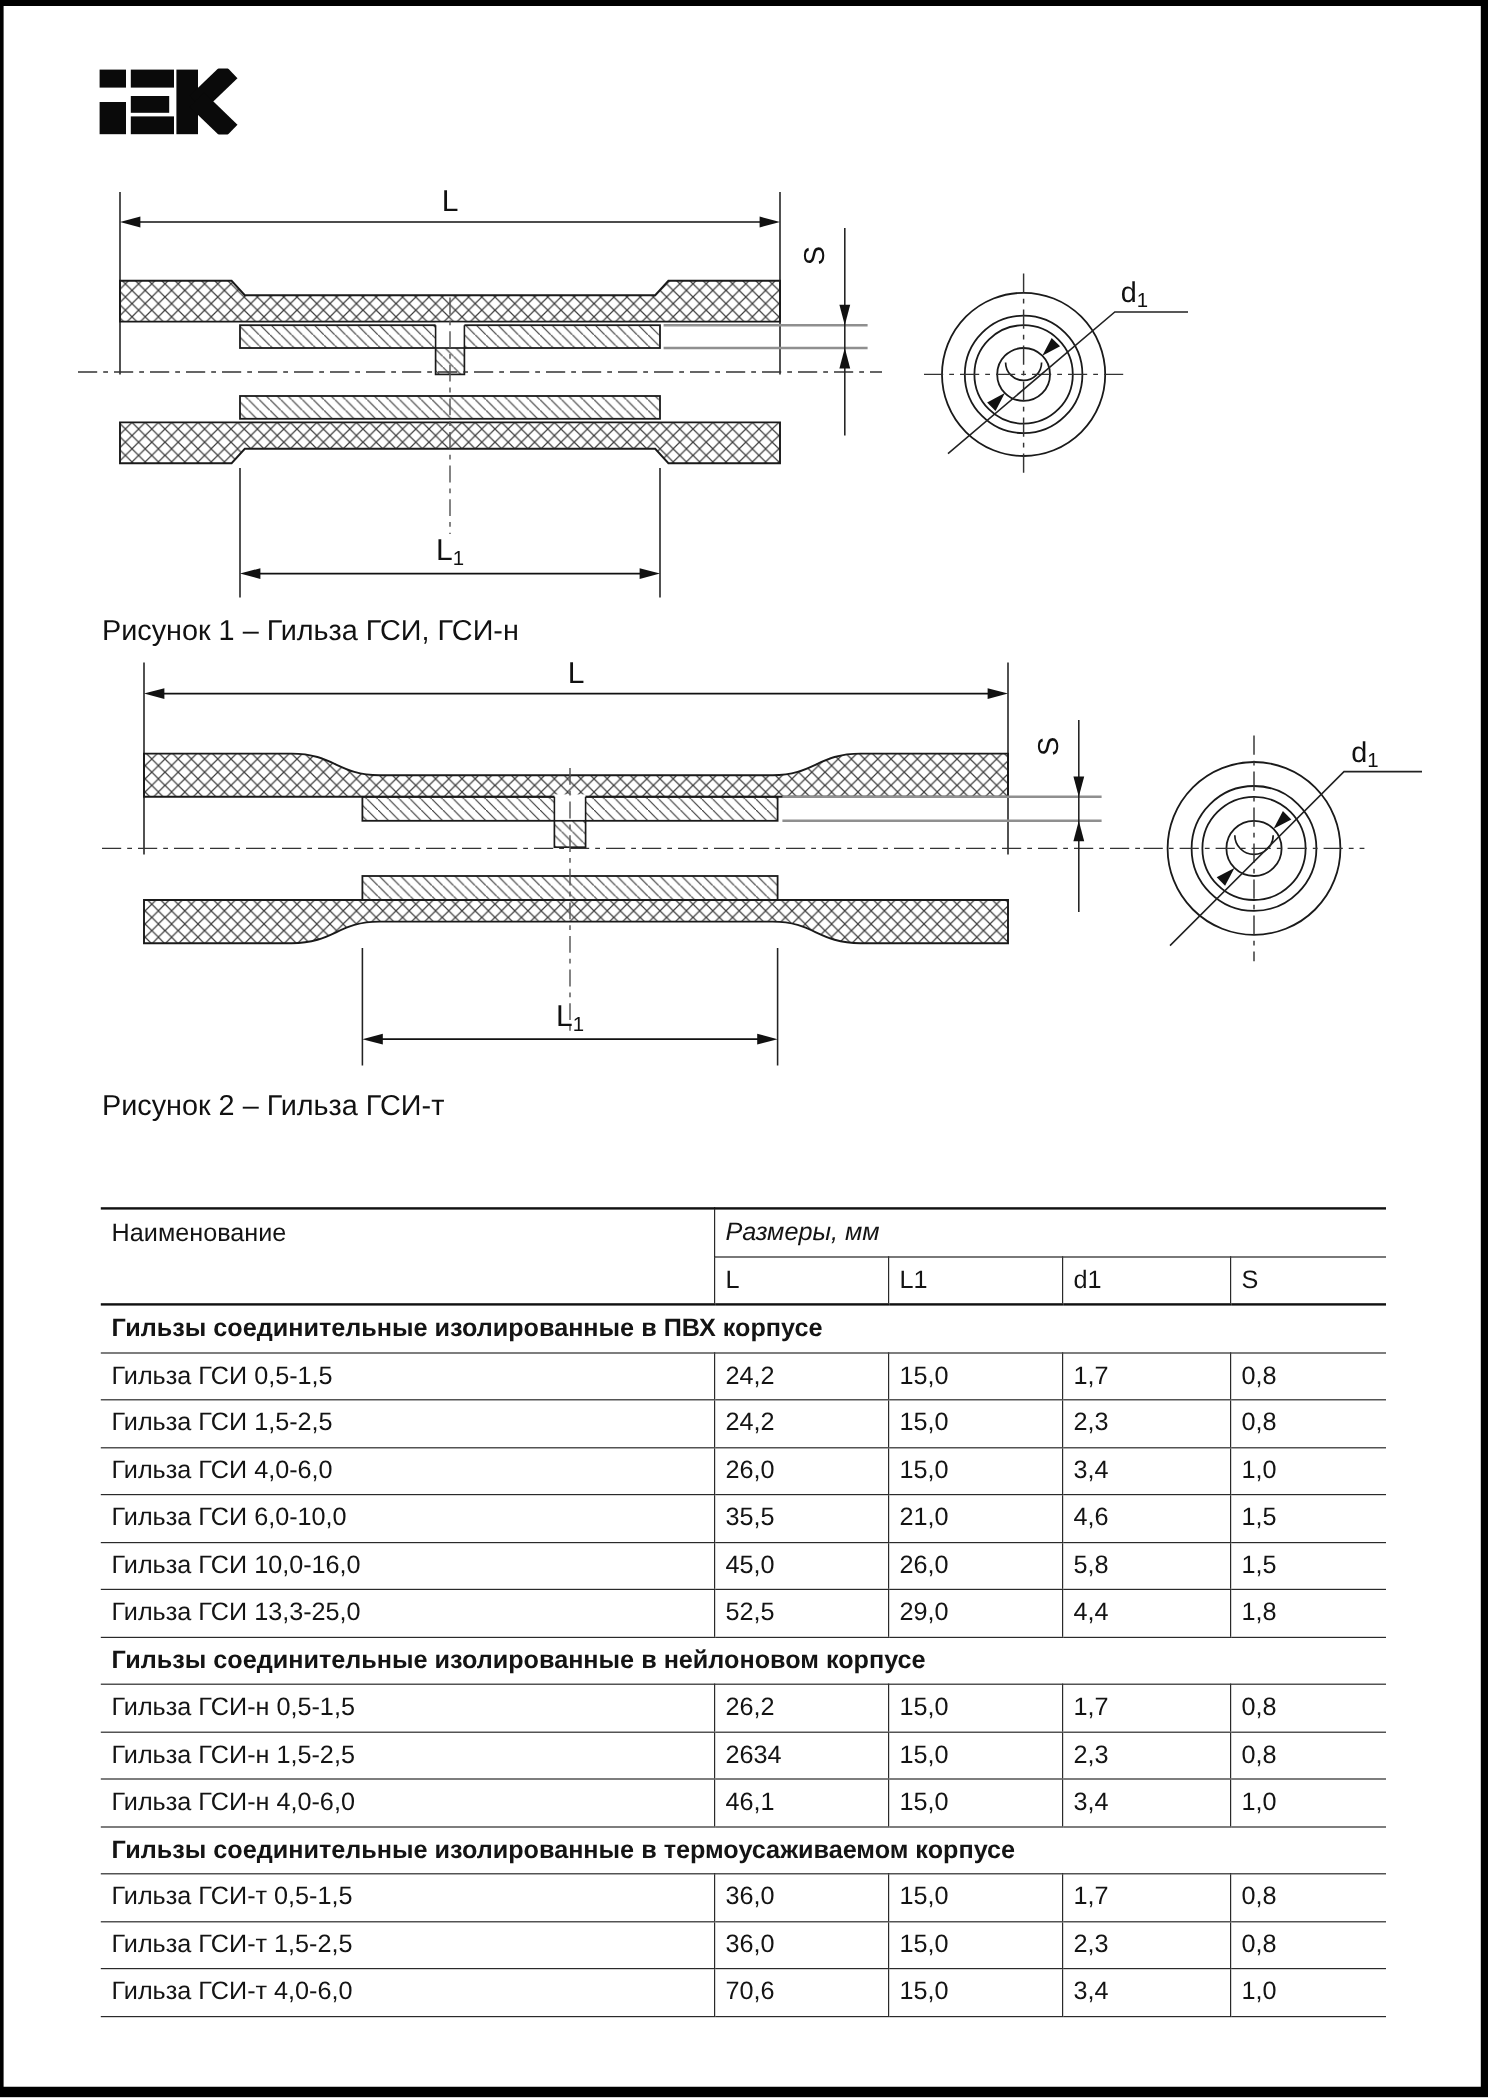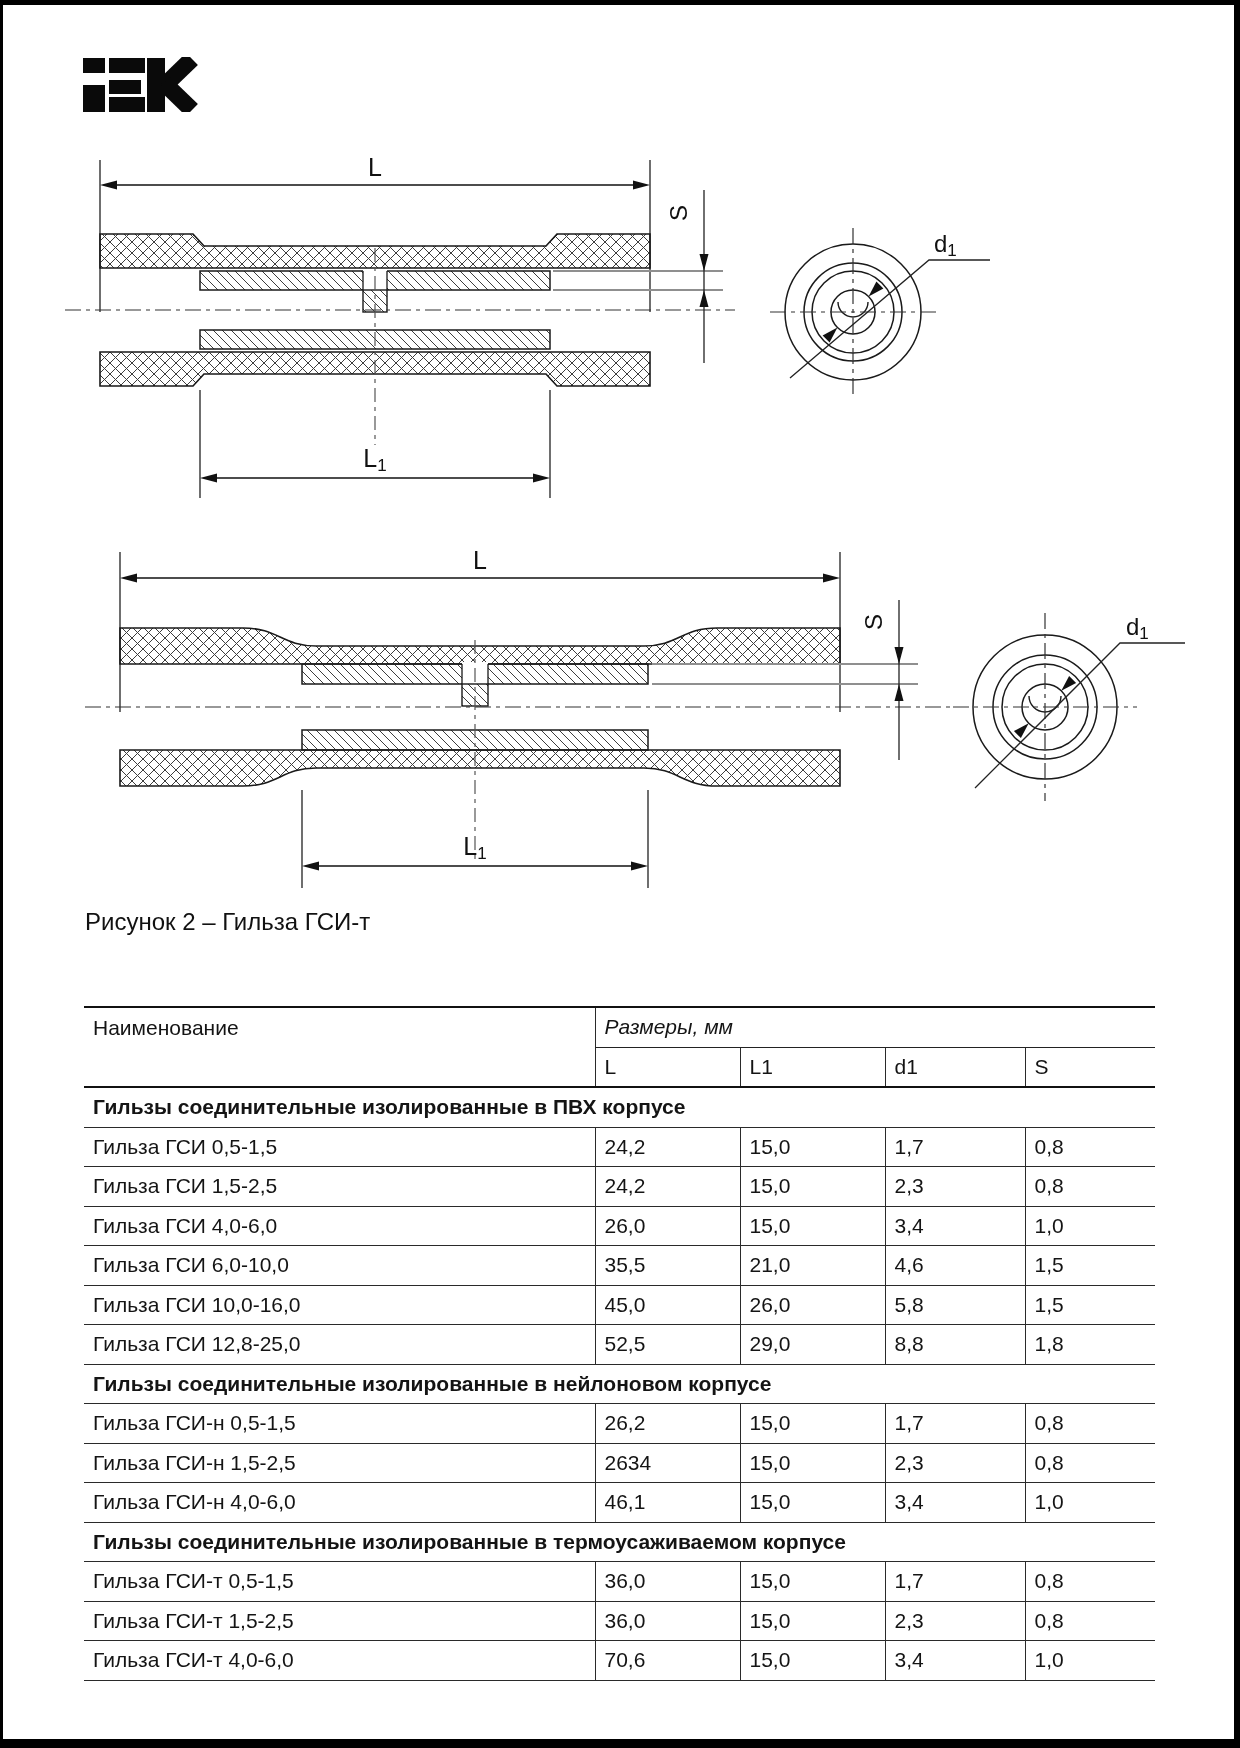--- a/index.html
+++ b/index.html
@@ -155,20 +155,21 @@
       </g>
       <path d="M953,707 H1137" stroke="#333" stroke-width="1.2" stroke-dasharray="16 5 4 5" fill="none"></path>
       <path d="M1045,613 V801" stroke="#333" stroke-width="1.2" stroke-dasharray="16 5 4 5" fill="none"></path>
       <path d="M975,788 L1120,643 H1185" stroke="#222" stroke-width="1.3" fill="none"></path>
       <polygon points="1061.3,690.7 1076.1,682.9 1069.1,675.9" fill="#111"></polygon>
       <polygon points="1028.7,723.3 1013.9,731.1 1020.9,738.1" fill="#111"></polygon>
       <text x="1126" y="635" font-size="24"><tspan>d</tspan><tspan font-size="17" dy="4">1</tspan></text>
     </g>
   </svg>
 
+  <div class="fig-caption cap1">Рисунок 1 – Гильза ГСИ, ГСИ-н</div>
   <div class="fig-caption cap2">Рисунок 2 – Гильза ГСИ-т</div>
 
   <table class="spec-table">
     <colgroup>
       <col style="width:511px">
         <col style="width:145px">
         <col style="width:145px">
         <col style="width:140px">
         <col style="width:130px">
     </colgroup>
@@ -217,24 +218,24 @@
           <td class="val">1,5</td>
         </tr>
         <tr>
           <td class="name">Гильза ГСИ 10,0-16,0</td>
           <td class="val">45,0</td>
           <td class="val">26,0</td>
           <td class="val">5,8</td>
           <td class="val">1,5</td>
         </tr>
         <tr>
-          <td class="name">Гильза ГСИ 12,8-25,0</td>
+          <td class="name">Гильза ГСИ 13,3-25,0</td>
           <td class="val">52,5</td>
           <td class="val">29,0</td>
-          <td class="val">8,8</td>
+          <td class="val">4,4</td>
           <td class="val">1,8</td>
         </tr>
         <tr>
           <td class="section" colspan="5">Гильзы соединительные изолированные в нейлоновом корпусе</td>
         </tr>
         <tr>
           <td class="name">Гильза ГСИ-н 0,5-1,5</td>
           <td class="val">26,2</td>
           <td class="val">15,0</td>
           <td class="val">1,7</td>

